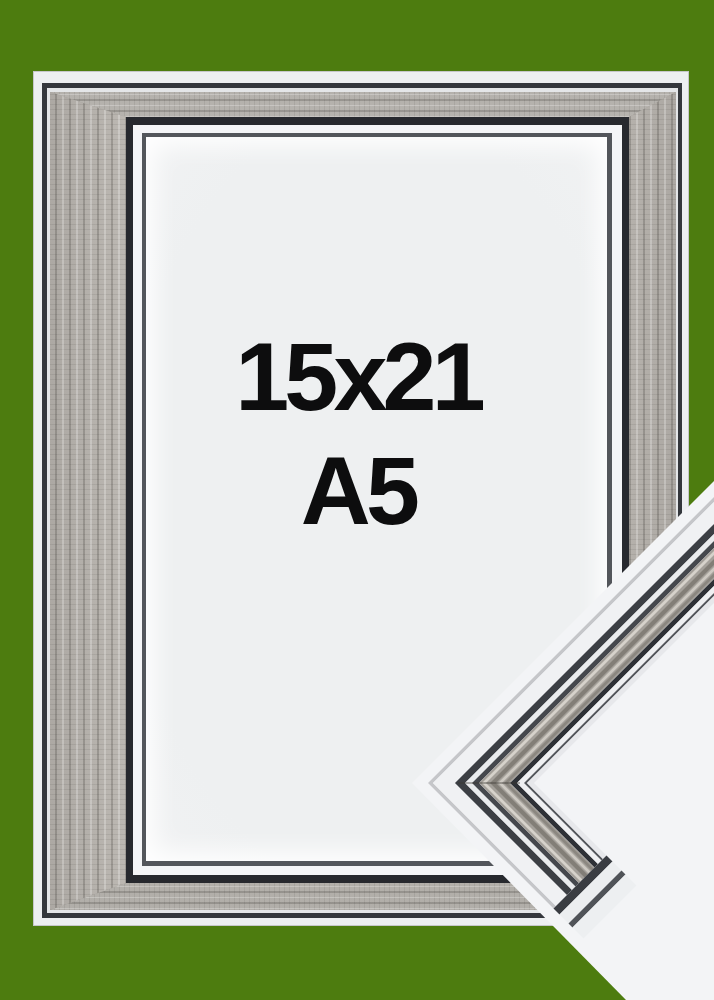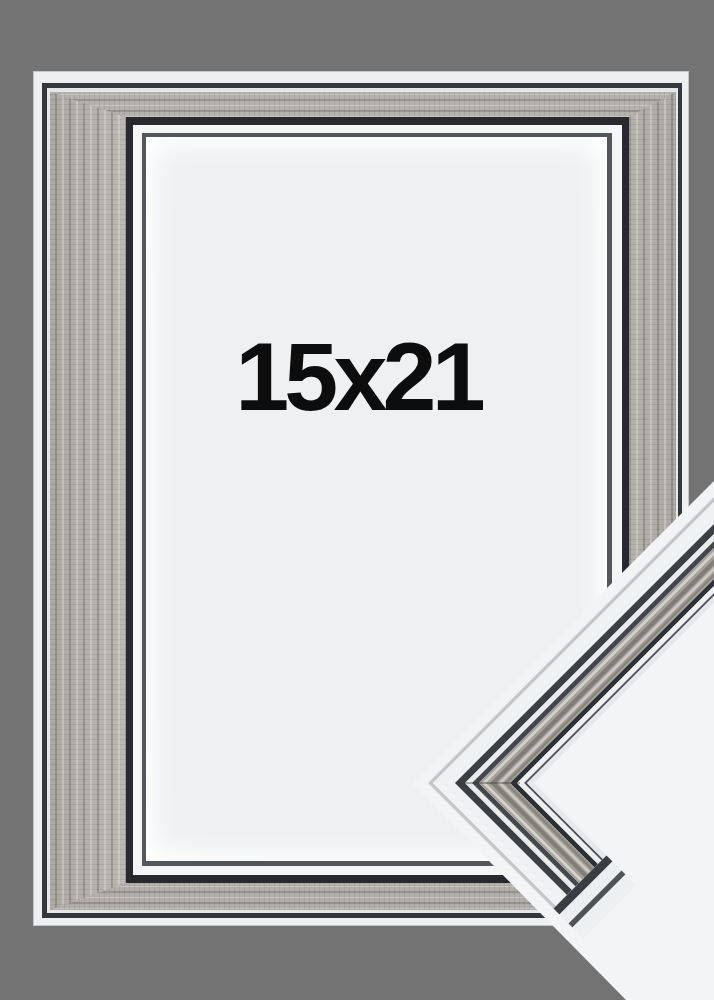--- a/index.html
+++ b/index.html
@@ -1,18 +1,18 @@
 <!DOCTYPE html>
 <html><head>
 <meta charset="utf-8">
 <style>
   html,body{margin:0;padding:0;background:#e8e9ea;}
   #canvas{
     position:relative;width:714px;height:1000px;overflow:hidden;
-    background:#737373;
+    background:#4d7c0f;
     font-family:"Liberation Sans","DejaVu Sans",sans-serif;
   }
 
   
   .frame{
     position:absolute;left:34px;top:72px;width:654px;height:853px;
     box-shadow:0 0 0 1px #c6c7ca;
   }
   .ring{width:100%;height:100%;box-sizing:border-box;border-style:solid;}
   .r1{border-color:#edeff1;border-width:11px 6px 7px 8px;}
@@ -92,20 +92,21 @@
       </div>
     </div>
     <div class="tex tex-top"></div>
     <div class="tex tex-right"></div>
     <div class="tex tex-bottom"></div>
     <div class="tex tex-left"></div>
   </div>
 
   <div class="size-label">
     <div>15x21</div>
+    <div>A5</div>
   </div>
 
   <svg class="corner-svg" width="714" height="1000" viewBox="0 0 714 1000">
     <defs>
       <clipPath id="cutClip">
         <polygon points="380,420 714,420 714,748 462,1000 380,1000"></polygon>
       </clipPath>
       <clipPath id="armClip">
         <polygon points="428,783 534,783 934,1183 828,1183"></polygon>
       </clipPath>

